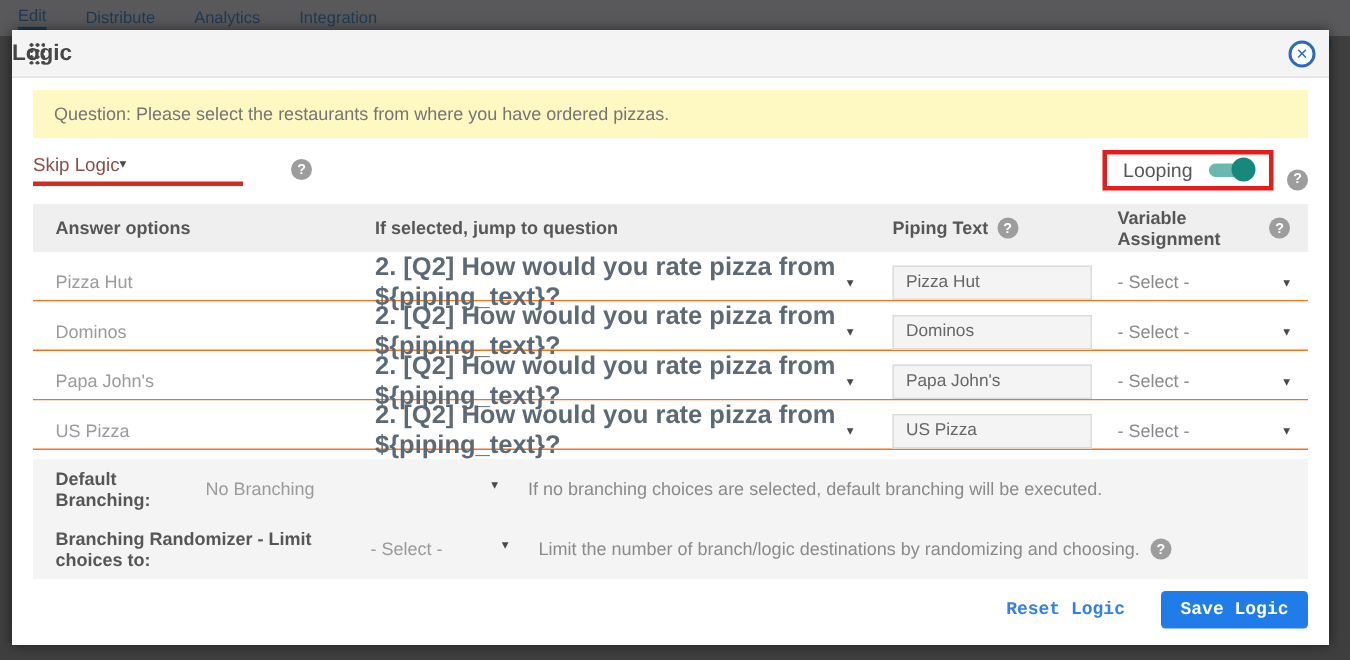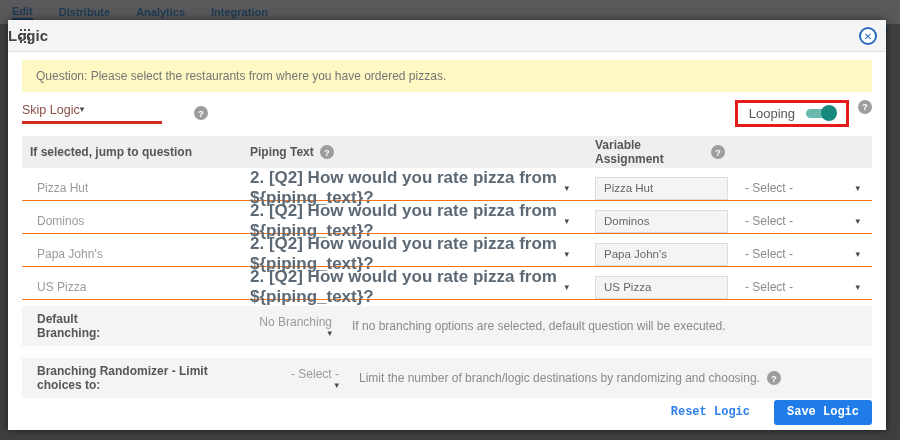--- a/index.html
+++ b/index.html
@@ -5,21 +5,21 @@
   * { margin:0; padding:0; box-sizing:border-box; }
   html,body { width:900px; height:440px; overflow:hidden; }
   body {
     font-family:"Liberation Sans","DejaVu Sans",sans-serif;
     background:#3f3f3f; position:relative;
   }
 
   
   .topbar {
     height:17px; background:#59595c; display:flex; align-items:center;
-    justify-content:space-between; padding:12px 12px; font-size:11px; font-weight:700;
+    justify-content:space-between; padding:12px 12px; font-size:11px; font-weight:400;
     color:#1d3a52;
   }
   .topbar-left { display:flex; gap:26px; align-items:center; }
   .topbar-right { display:flex; gap:22px; align-items:center;margin-top:36px; }
   .menu-item { cursor:pointer; padding-bottom:1px; }
   .menu-item.active { border-bottom:2px solid #1d3a52; }
   .tools-caret { font-size:8px; margin-left:3px; }
 
   
   .modal {
@@ -65,21 +65,21 @@
     border-bottom:3px solid #d42a20; padding:0 2px 4px 0; cursor:pointer;
   }
   .logic-select .sel-text { font-size:12.5px; color:#8a4f47; }
   .caret { font-size:9px; color:#4a4a4a; line-height:1; }
   .qmark {
     width:14px; height:14px; border-radius:50%; background:#9d9d9d; color:#fff;
     font-size:9.5px; font-weight:700; display:inline-flex; align-items:center;
     justify-content:center; cursor:pointer; flex:none;
   }
   .logic-help { margin-left:32px; }
-  .looping-wrap { display:flex; align-items:flex-start; gap:9px; }
+  .looping-wrap { display:flex; align-items:flex-end; gap:9px; }
   .looping-box {
     border:3px solid #e51c1c; display:flex; align-items:center; gap:11px;
     padding:3px 10px 3px 11px;
   }
   .looping-label { font-size:13px; color:#565656; }
   .toggle { position:relative; width:30px; height:11px; cursor:pointer; }
   .toggle .track {
     position:absolute; left:0; top:1px; width:30px; height:9px;
     border-radius:5px; background:#6ab8ae;
   }
@@ -106,26 +106,26 @@
     font-family:inherit; font-size:11.5px; color:#666; padding:0 8px; outline:none;
   }
   .sel-value { color:#8a8a8a; cursor:pointer; }
 
   
   .band {
     margin:0 14px; background:#f4f4f4; height:40px; display:flex;
     align-items:center; padding:0 15px; font-size:12px; flex:none;
   }
   .band-1 { margin-top:6px; }
-  .band-2 { margin-top:12px; }
+  .band-2 { margin-top:0; }
   .band-label { font-weight:700; color:#565656; flex:none; }
   .band-1 .band-label { width:100px; }
   .band-2 .band-label { width:210px; }
   .band-select {
-    display:flex; align-items:flex-end; justify-content:space-between; cursor:pointer;flex-direction:column;
+    display:flex; align-items:flex-start; justify-content:space-between; cursor:pointer;
   }
   .band-1 .band-select { width:195px; }
   .band-2 .band-select { width:92px; }
   .band-value { color:#9a9a9a; }
   .band-desc { color:#8a8a8a; margin-left:20px; display:flex; align-items:center; gap:7px; }
 
   
   .modal-footer {
     flex:1; display:flex; align-items:center; justify-content:flex-end;
     gap:24px; padding:0 14px 4px;font-family:Liberation Mono, monospace;
@@ -179,20 +179,21 @@
           <span class="track"></span>
           <span class="knob"></span>
         </span>
       </div>
       <span class="qmark">?</span>
     </div>
   </div>
 
   <div class="logic-table">
     <div class="tgrid thead">
+      <div class="c1">Answer options</div>
       <div class="c2">
           <span>If selected, jump to question</span>
         </div>
       <div class="c3 hc">
         <span>Piping Text</span>
         <span class="qmark">?</span>
       </div>
       <div class="c4 hc" style="justify-content:flex-start;">
         <span>Variable Assignment</span>
         <span class="qmark">?</span>
@@ -251,21 +252,21 @@
       </div>
     </div>
   </div>
 
   <div class="band band-1">
     <span class="band-label">Default Branching:</span>
     <span class="band-select">
       <span class="band-value">No Branching</span>
       <span class="caret">▾</span>
     </span>
-    <span class="band-desc">If no branching options are selected, default question will be executed.</span>
+    <span class="band-desc">If no branching choices are selected, default branching will be executed.</span>
   </div>
 
   <div class="band band-2">
     <span class="band-label">Branching Randomizer - Limit choices to:</span>
     <span class="band-select">
       <span class="band-value">- Select -</span>
       <span class="caret">▾</span>
     </span>
     <span class="band-desc">
       <span>Limit the number of branch/logic destinations by randomizing and choosing.</span>

